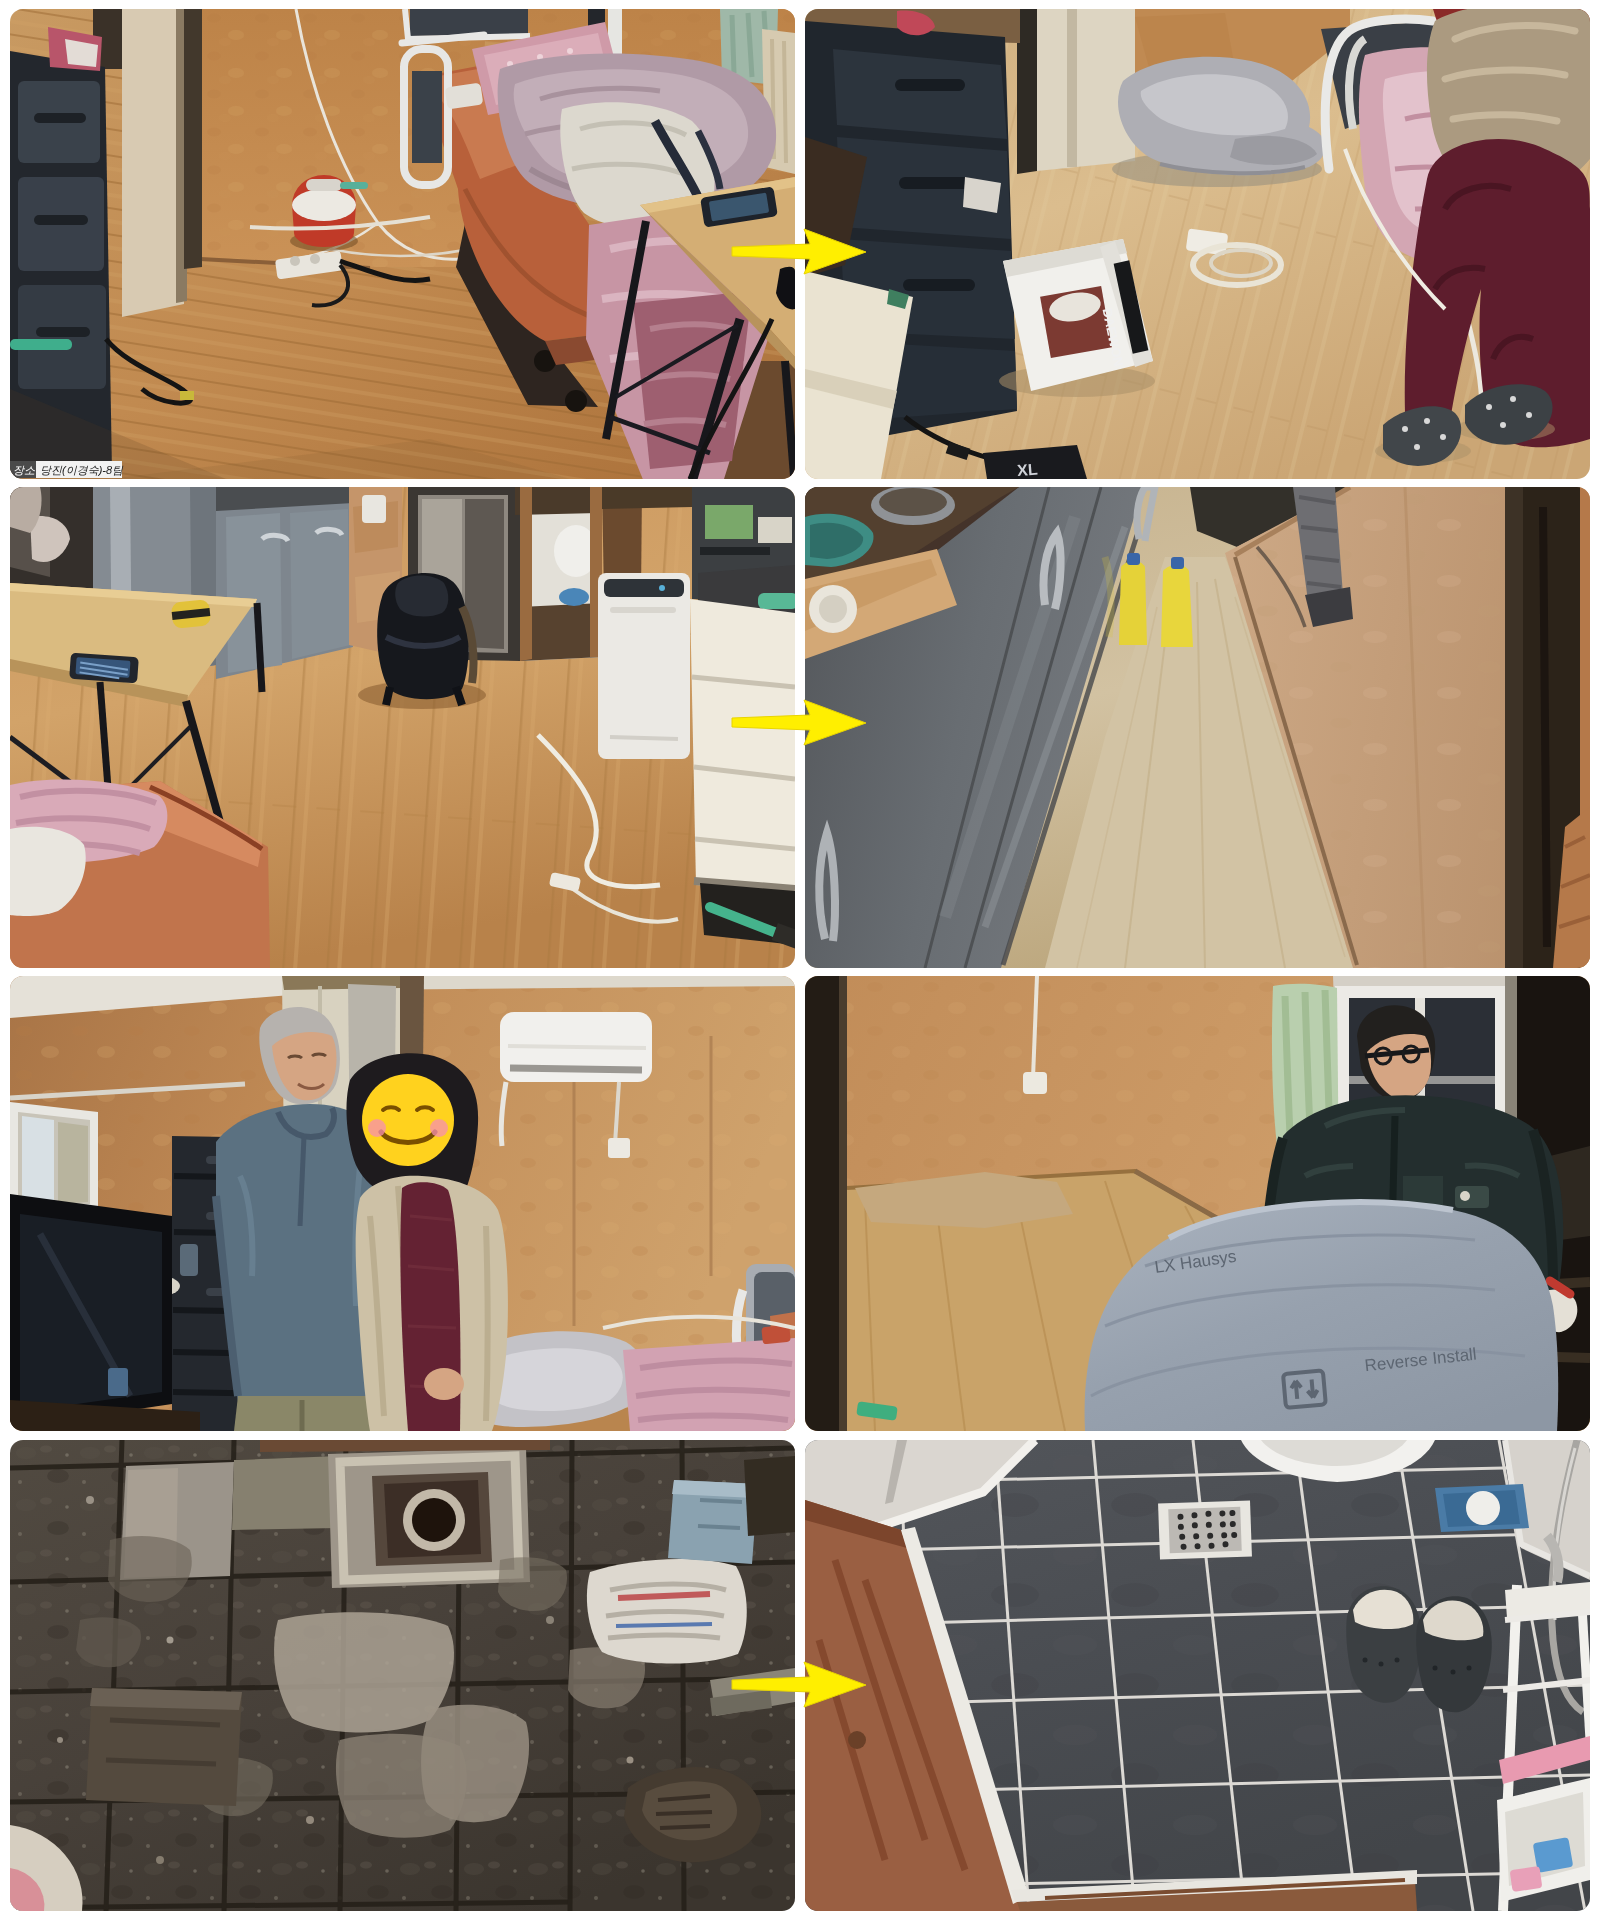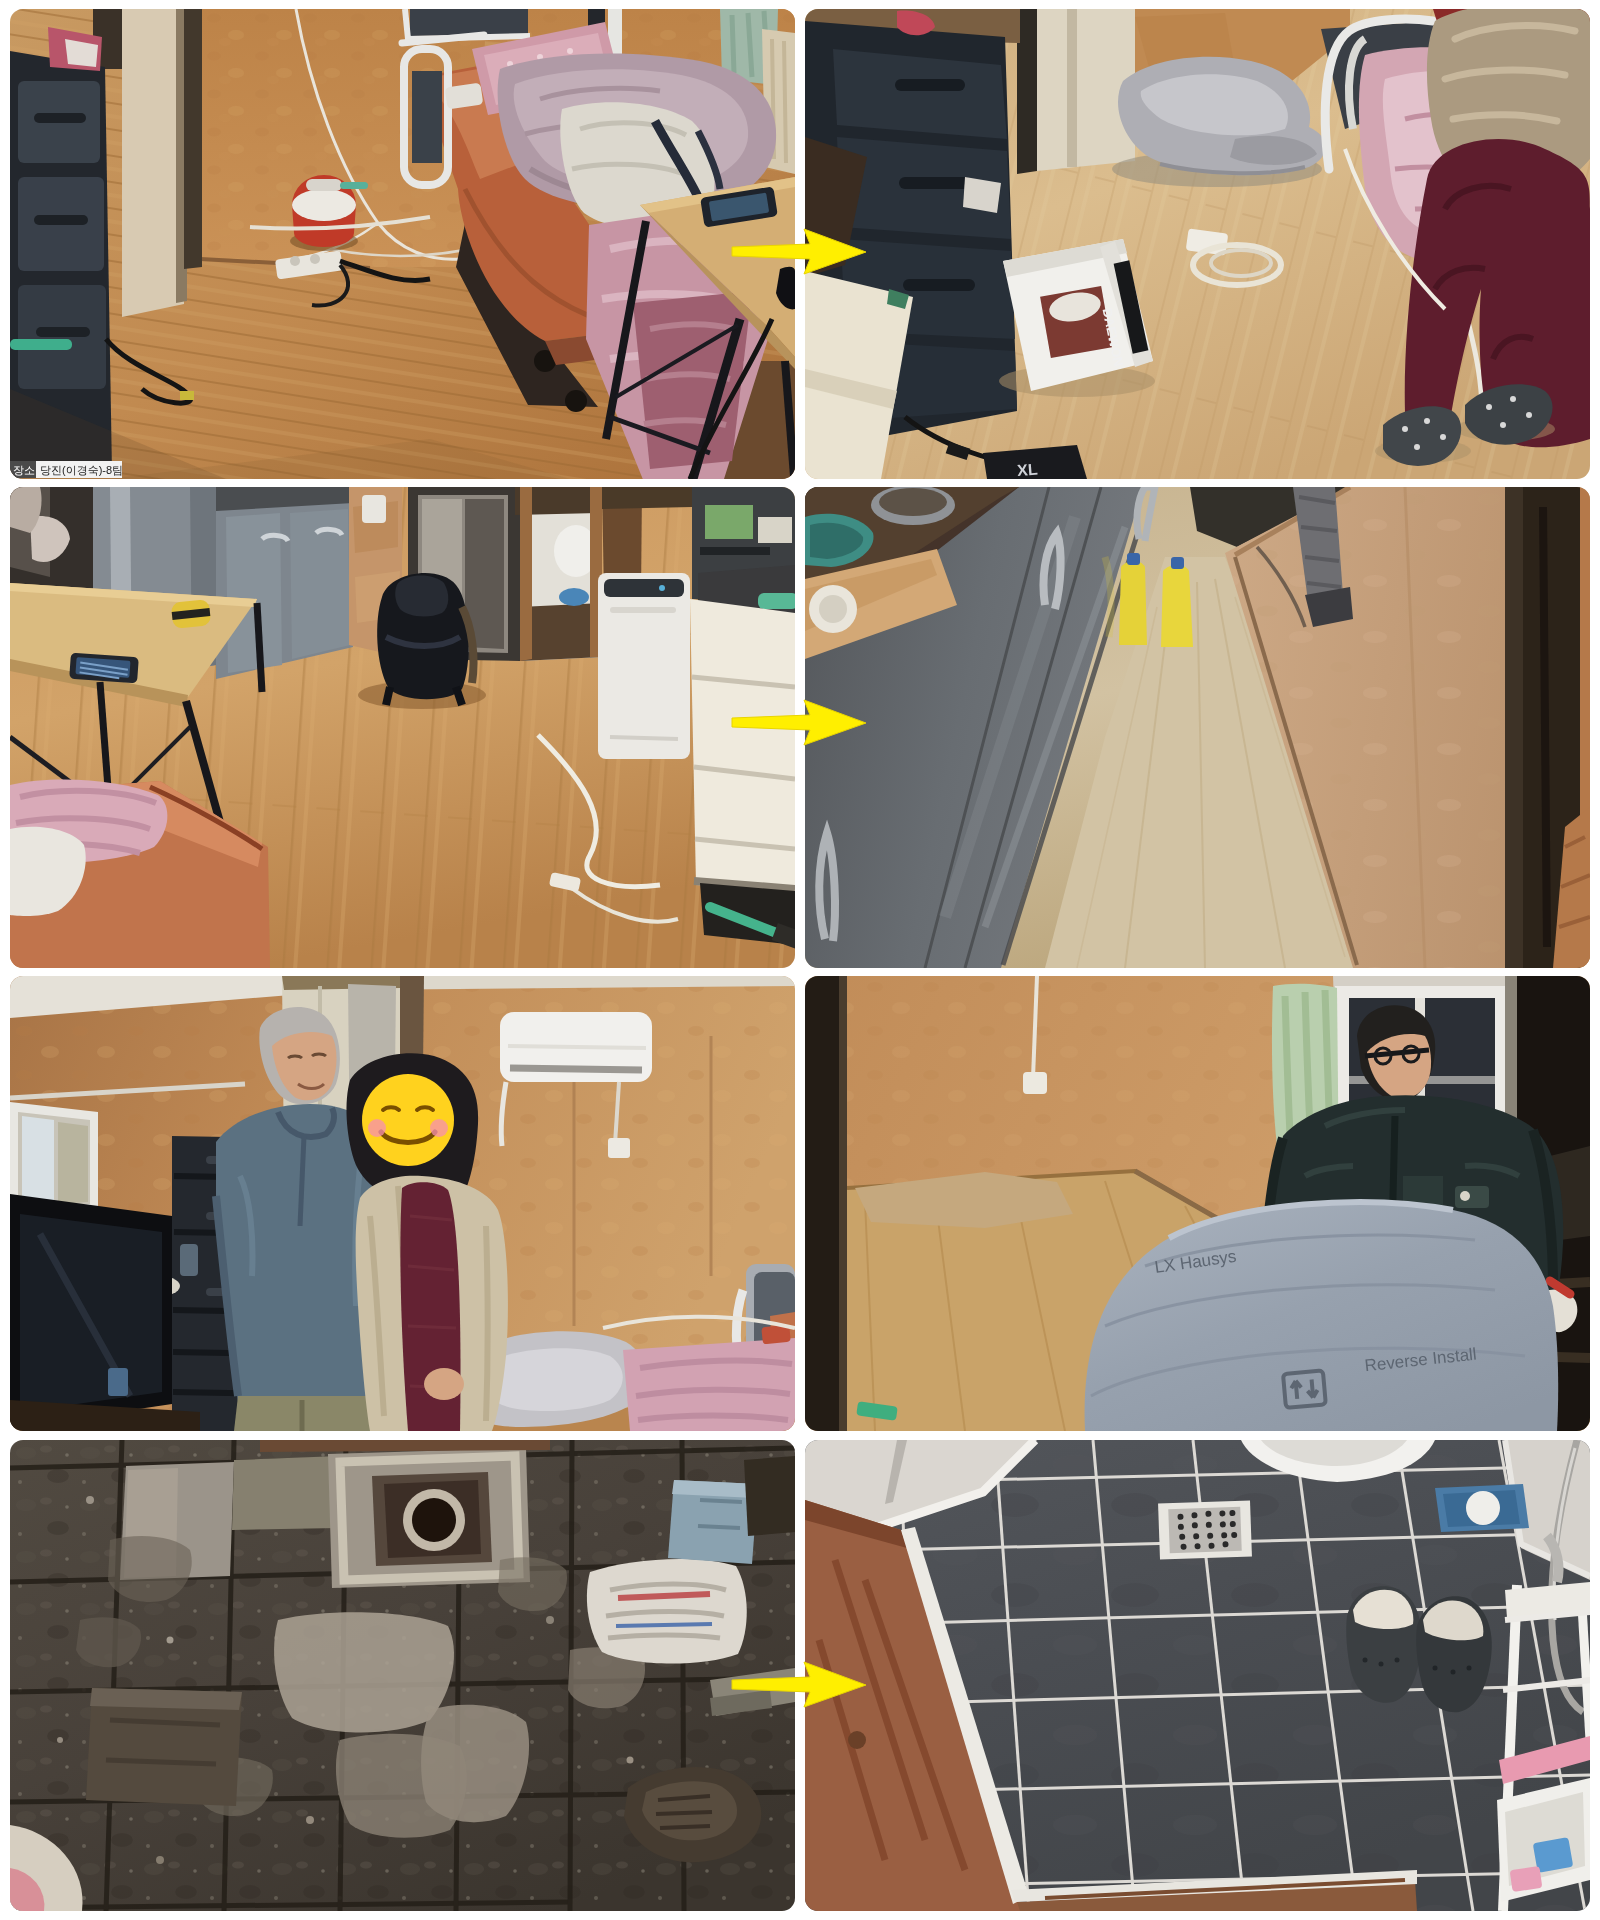--- a/index.html
+++ b/index.html
@@ -4,21 +4,21 @@
 <style>
 html,body{margin:0;padding:0;background:#ffffff;width:1600px;height:1920px;overflow:hidden;
 font-family:"Liberation Sans", sans-serif;}
 .ph{position:absolute;border-radius:13px;overflow:hidden;}
 .ph svg{display:block;width:100%;height:100%;}
 .arrow{position:absolute;z-index:50;}
 </style>
 </head>
 <body>
 
-<div class="ph" style="left:10px;top:9px;width:785px;height:470px;">
+<div class="ph" style="left:10px;top:9px;width:785px;height:470px;font-style:italic;">
 <svg viewBox="0 0 785 470" preserveAspectRatio="none" id="p1">
 <defs>
 <linearGradient id="p1floor" x1="0" y1="0" x2="1" y2="1">
 <stop offset="0" stop-color="#c89a62"></stop>
           <stop offset="0.5" stop-color="#c18a50"></stop>
           <stop offset="1" stop-color="#a96f38"></stop>
 </linearGradient>
 <pattern id="p1plank" width="150" height="26" patternUnits="userSpaceOnUse" patternTransform="rotate(9)">
 <rect width="150" height="26" fill="none"></rect>
 <rect y="24" width="150" height="2" fill="#9c6a33" opacity="0.5"></rect>

